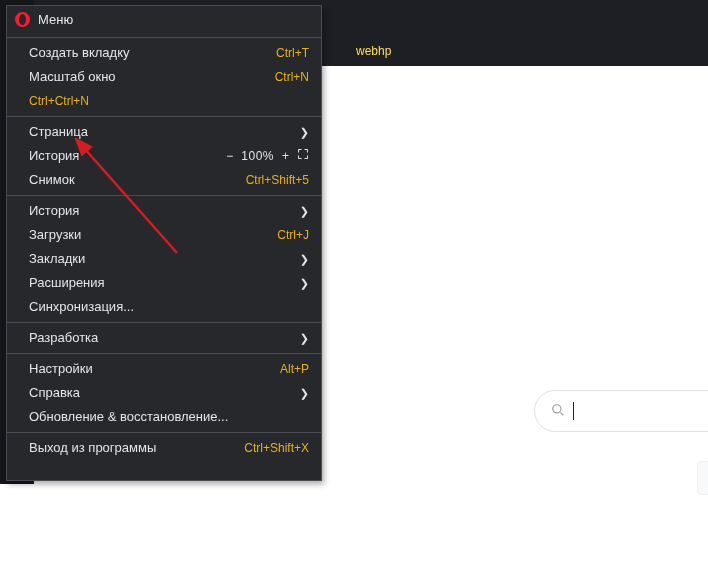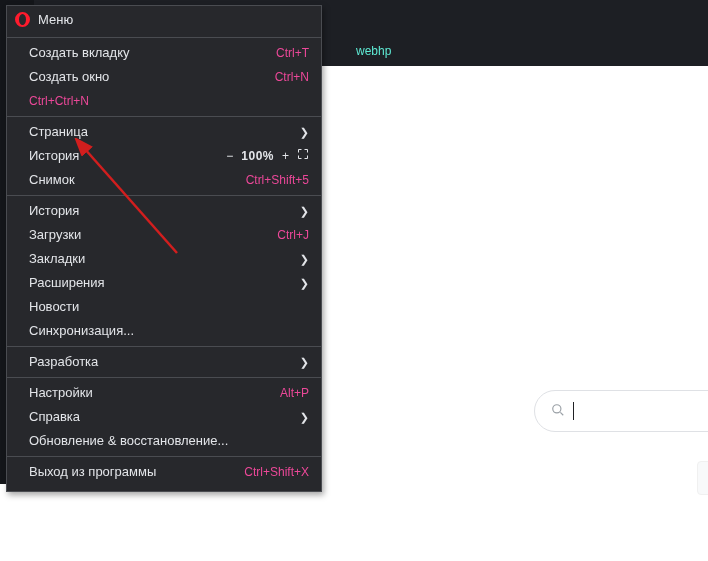--- a/index.html
+++ b/index.html
@@ -14,21 +14,21 @@
     position: absolute; left: 7px; bottom: 5px; width: 20px; height: 20px;
     display: flex; align-items: center; justify-content: center;
     color: #c9cdd4; font-size: 15px;
   }
 
   .header {
     position: absolute; left: 34px; top: 0; right: 0; height: 66px;
     background: #1d1f24;
   }
   .addr {
-    position: absolute; left: 322px; top: 44px; color: #5eead4; font-size: 12px;
+    position: absolute; left: 322px; top: 44px; color: #fde047; font-size: 12px;
   }
 
   .content-white {
     position: absolute; left: 34px; top: 66px; right: 0; bottom: 77px; background: #fff;
   }
 
   
   .g-logo {
     position: absolute; right: -40px; top: 262px; width: 80px; height: 80px;
     border: 10px solid #4285f4; border-radius: 50%;
@@ -47,41 +47,41 @@
 
   .gray-btn {
     position: absolute; right: -1px; top: 461px; height: 34px; width: 12px;
     background: #f8f9fa; border: 1px solid #f0f0f0; border-radius: 4px 0 0 4px;
   }
 
   
   .menu {
     position: absolute; left: 6px; top: 5px; width: 316px;
     background: #27282c; border: 1px solid #4a4c51; color: #e3e5e9;
-    font-size: 13px; padding-bottom: 7px;
+    font-size: 13px; padding-bottom: 20px;
     box-shadow: 2px 3px 6px rgba(0,0,0,.35);
   }
   .menu-header {
     display: flex; align-items: center; gap: 8px; padding: 6px 8px 7px 8px; font-size: 13px;
   }
   .opera-logo {
     width: 15px; height: 15px; border: 2.5px solid #ff1b2d; border-radius: 50%;
     border-left-width: 4px; border-right-width: 4px;
   }
   .sep { height: 1px; background: #4a4c51; margin: 3px 0; }
   .item {
     display: flex; align-items: center; justify-content: space-between;
     padding: 4px 12px 4px 22px; height: 24px; line-height: 16px;
     cursor: default;
   }
   .item .lbl { white-space: nowrap; }
-  .item .sc { color: #ec4899; font-size: 12px; }
+  .item .sc { color: #eab308; font-size: 12px; }
   .item .chev { color: #e3e5e9; font-size: 11px; }
   .zoom-ctrls { display: flex; align-items: center; gap: 8px; font-size: 12px; }
-  .zoom-ctrls .pct { letter-spacing: .5px; font-weight: bold; }
+  .zoom-ctrls .pct { letter-spacing: .5px; }
   .fs-icon { font-size: 11px; letter-spacing: -2px; }
 
   
   .arrow-svg { position: absolute; left: 72px; top: 138px; pointer-events: none; }
 </style>
 </head>
 <body>
 
 <div class="page">
 
@@ -119,21 +119,21 @@
       <span class="opera-logo"></span>
       <span>Меню</span>
     </div>
     <div id="menu-body">
         <div class="sep"></div>
         <div class="item">
           <span class="lbl">Создать вкладку</span>
           <span class="sc">Ctrl+T</span>
         </div>
         <div class="item">
-          <span class="lbl">Создать окно</span>
+          <span class="lbl">Масштаб окно</span>
           <span class="sc">Ctrl+N</span>
         </div>
         <div class="item">
           <span class="sc">Ctrl+Ctrl+N</span>
         </div>
         <div class="sep"></div>
         <div class="item">
           <span class="lbl">Страница</span>
           <span class="chev">❯</span>
         </div>
@@ -163,23 +163,20 @@
         </div>
         <div class="item">
           <span class="lbl">Закладки</span>
           <span class="chev">❯</span>
         </div>
         <div class="item">
           <span class="lbl">Расширения</span>
           <span class="chev">❯</span>
         </div>
         <div class="item">
-          <span class="lbl">Новости</span>
-        </div>
-        <div class="item">
           <span class="lbl">Синхронизация...</span>
         </div>
         <div class="sep"></div>
         <div class="item">
           <span class="lbl">Разработка</span>
           <span class="chev">❯</span>
         </div>
         <div class="sep"></div>
         <div class="item">
           <span class="lbl">Настройки</span>

